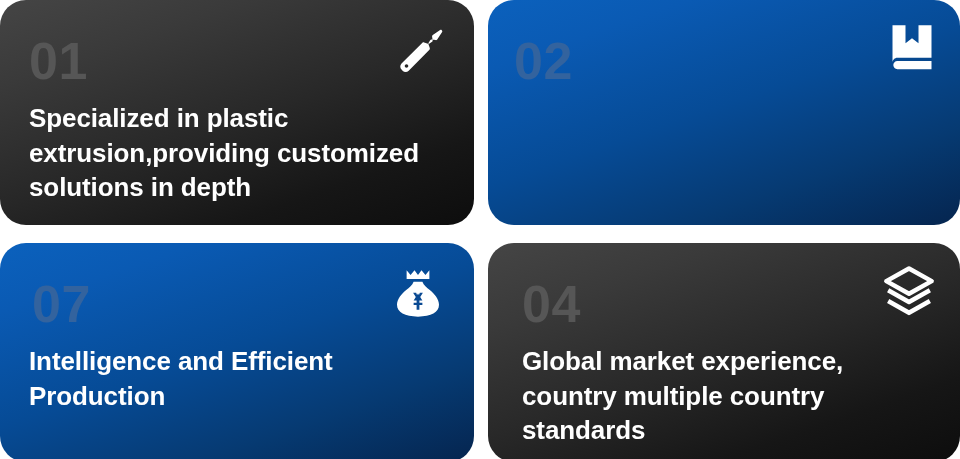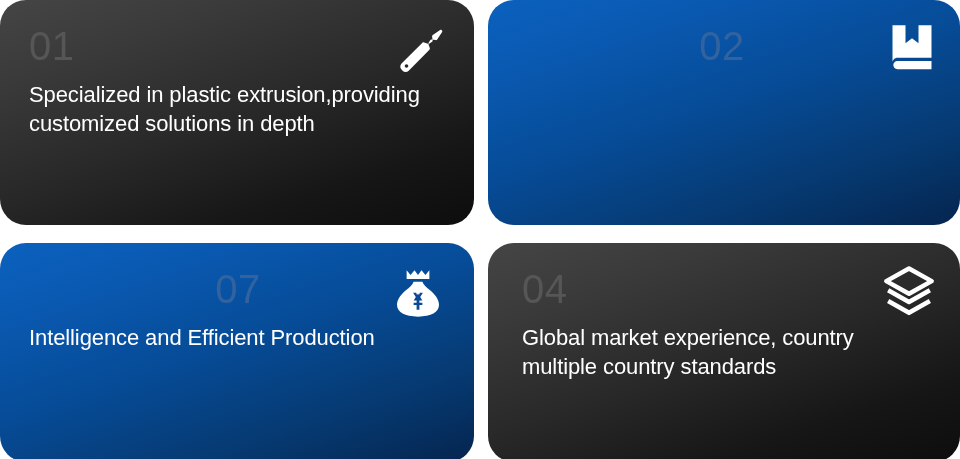--- a/index.html
+++ b/index.html
@@ -37,33 +37,33 @@
   
   .card.theme-dark {
     background: linear-gradient(161deg, #454545 0%, #3a3a3a 22%, #282828 52%, #161616 78%, #0d0d0d 100%);
   }
   
   .card.theme-blue {
     background: linear-gradient(161deg, #0b61bd 0%, #0a5ab3 18%, #064b96 48%, #063a72 75%, #05254f 100%);
   }
 
   .card-number {
-    font-size: 40px;
-    font-weight: 400;
+    font-size: 52px;
+    font-weight: 700;
     line-height: 1;
     letter-spacing: 0.5px;
-    margin: 0 0 14px 7px;
+    margin: 9px 0 14px 7px;
     user-select: none;
   }
   .theme-dark .card-number { color: #565656; }
-  .theme-blue .card-number { color: #33639e; text-align: center; }
+  .theme-blue .card-number { color: #33639e; }
 
   .card-text {
-    font-size: 22px;
-    font-weight: 400;
+    font-size: 26px;
+    font-weight: 700;
     line-height: 1.33;
     color: #ffffff;
     margin: 0 0 0 7px;
     max-width: 430px;
     letter-spacing: -0.1px;
   }
   
   .card.card-03 .card-number { margin-left: 10px; }
   .card.card-03 .card-text { }
   .card.card-04 .card-number { margin-left: 12px; }

